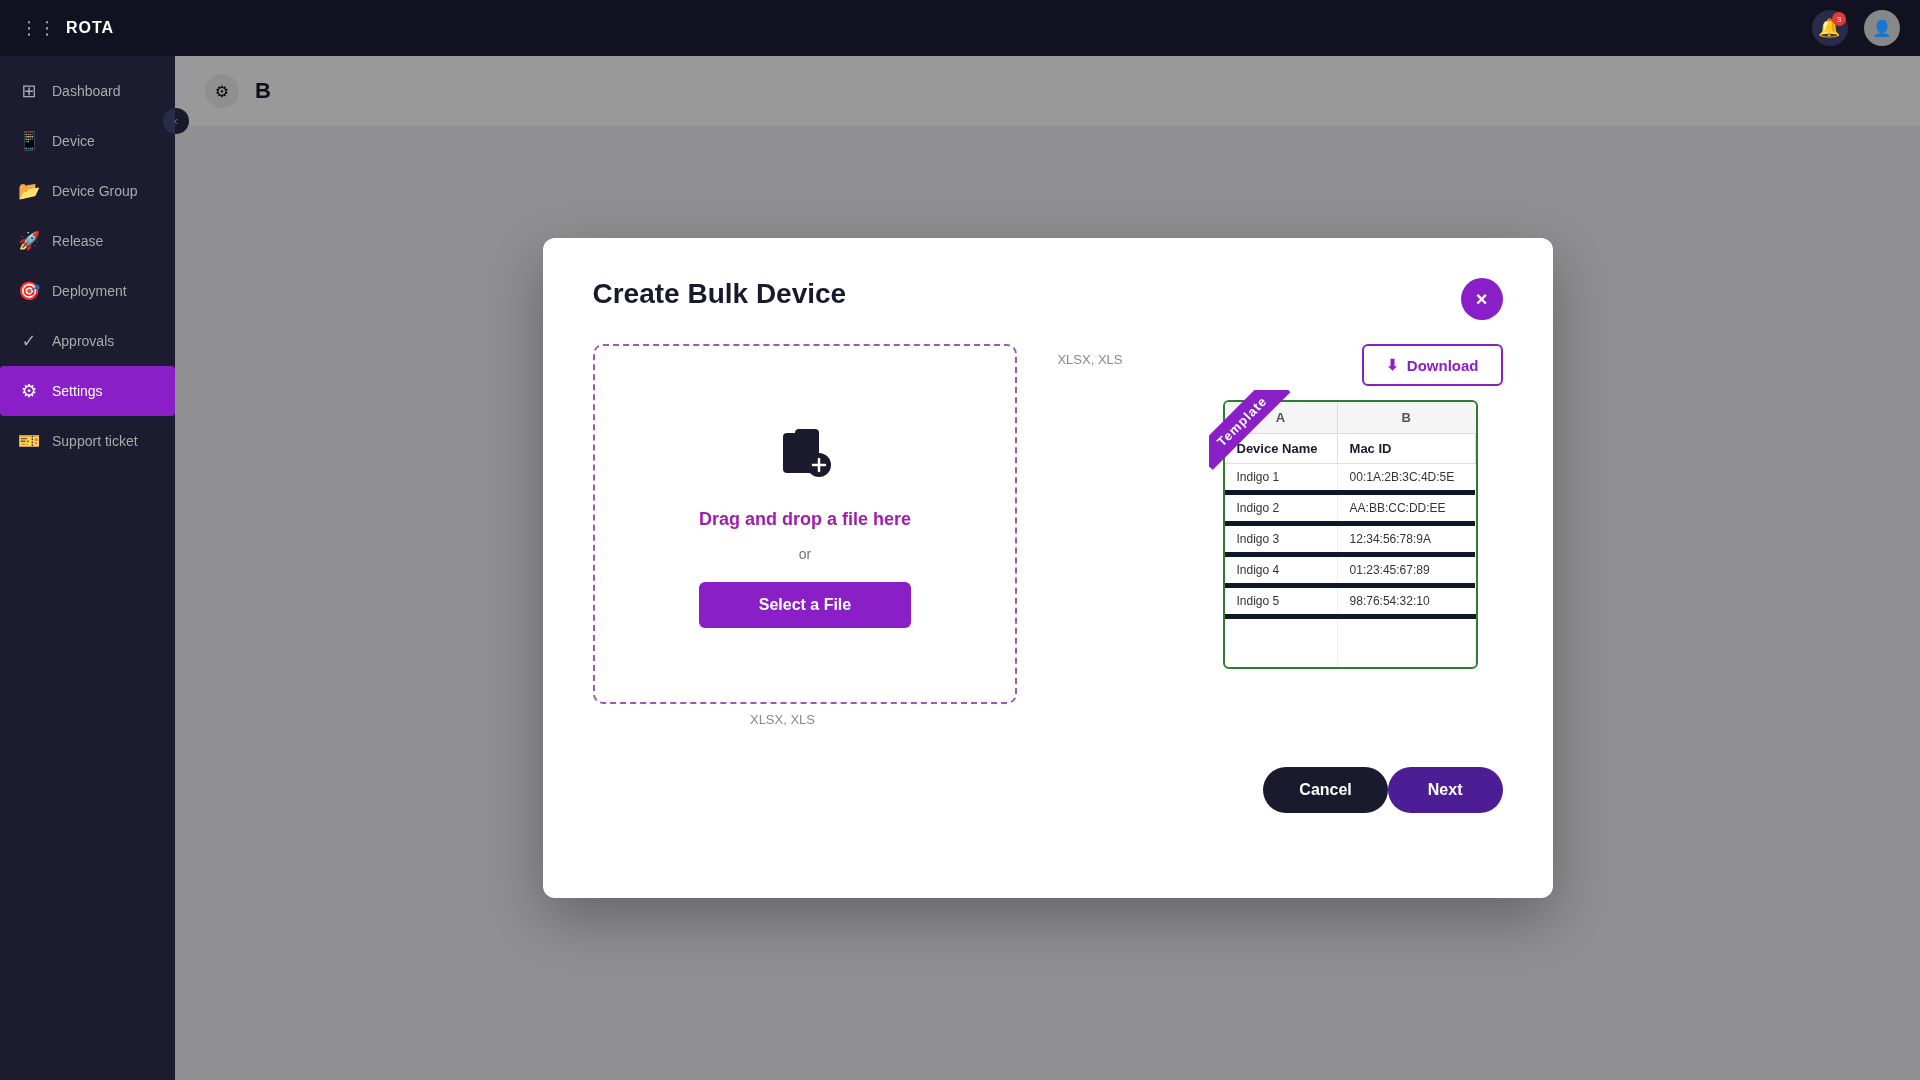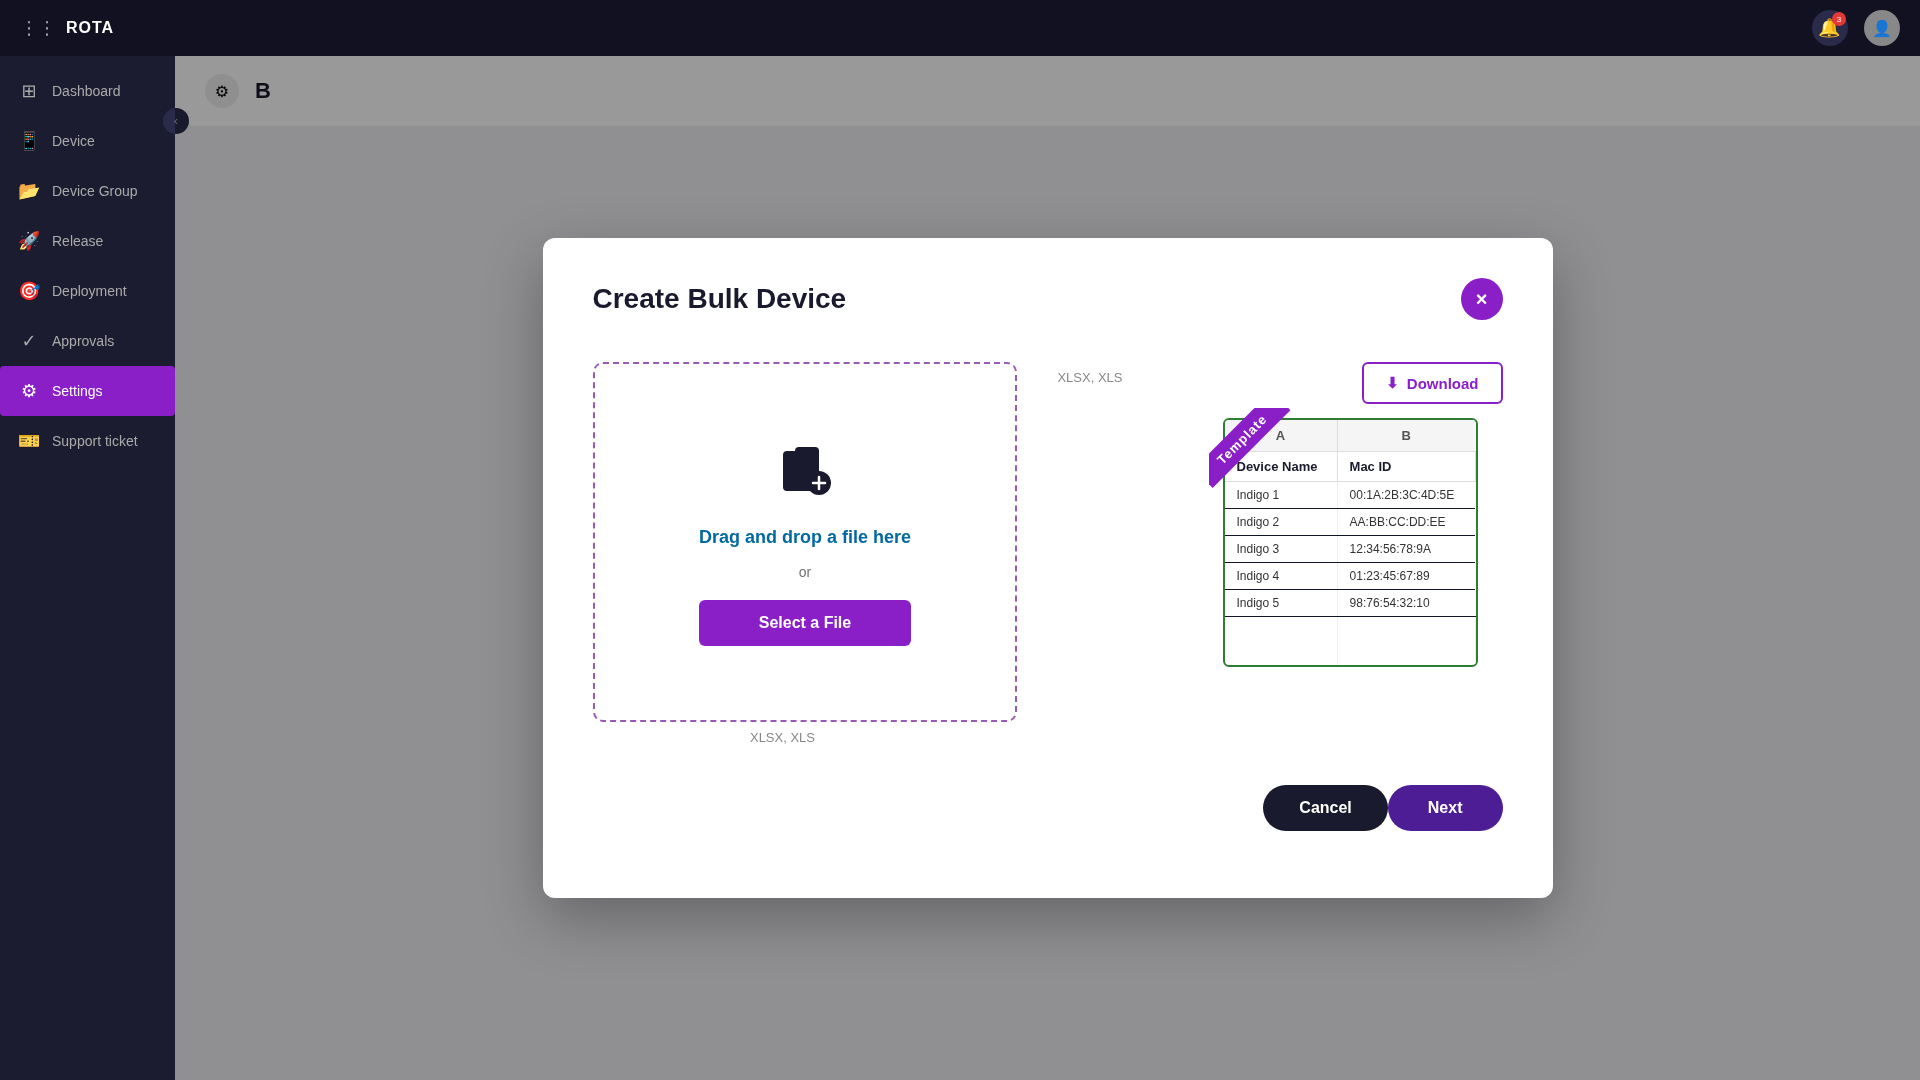--- a/index.html
+++ b/index.html
@@ -167,23 +167,22 @@
       background: #fff;
       border-radius: 12px;
       width: 1010px;
       min-height: 660px;
       padding: 40px 50px 40px 50px;
       position: relative;
       box-shadow: 0 20px 60px rgba(0,0,0,0.3);
     }
     .modal-header {
       display: flex;
-      align-items: center;
       justify-content: space-between;
-      margin-bottom: 42px;
+      margin-bottom: 24px;
       gap: 32px;
     }
     .modal-title {
       font-size: 28px;
       font-weight: 700;
       color: #1a1a2e;
     }
     .modal-close {
       width: 42px;
       height: 42px;
@@ -220,21 +219,21 @@
       gap: 16px;
       cursor: pointer;
     }
     .drop-icon {
       font-size: 52px;
       color: #1a1a2e;
     }
     .drop-text {
       font-size: 18px;
       font-weight: 700;
-      color: #0369a1;
+      color: #a21caf;
     }
     .drop-or {
       font-size: 14px;
       color: #737373;
     }
     .select-file-btn {
       background: #8a1fc7;
       color: #fff;
       border: none;
       border-radius: 6px;
@@ -337,21 +336,21 @@
       padding: 7px 12px;
       border-right: 1px solid #ddd;
       border-bottom: 1px solid #ddd;
       margin-top: 14px;
     }
     .template-table .data-row td {
       padding: 6px 12px;
       color: #333;
       font-size: 12px;
       border-right: 1px solid #eee;
-      border-bottom: 1px solid #0f172a;
+      border-bottom: 5px solid #0f172a;
     }
     .template-table .data-row td:last-child {
       border-right: none;
     }
     .template-table .empty-row td {
       padding: 12px;
       border-right: 1px solid #eee;
     }
 
     

